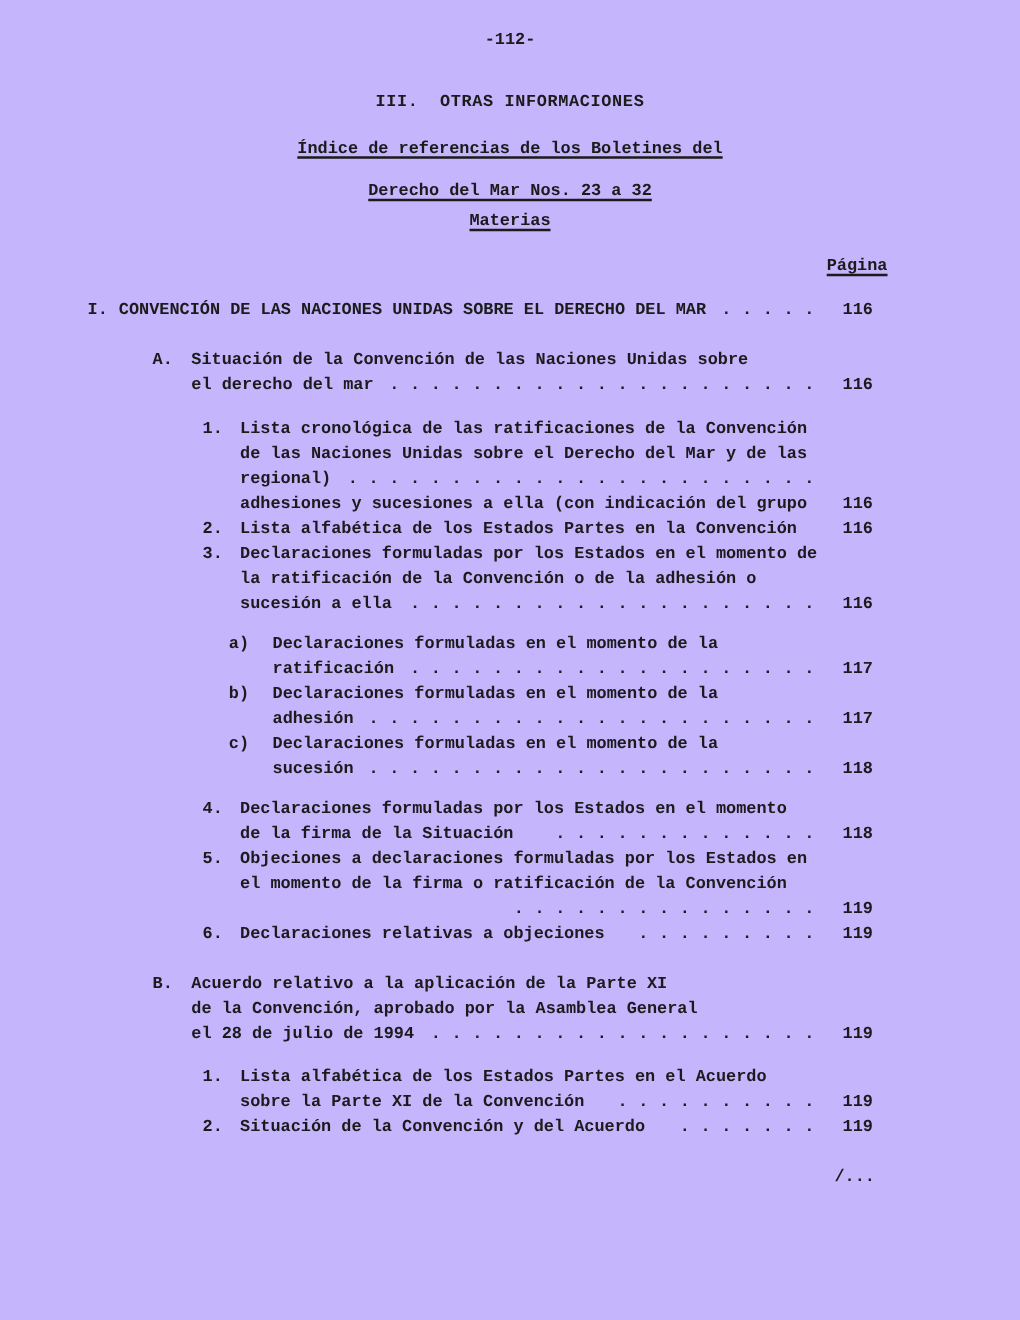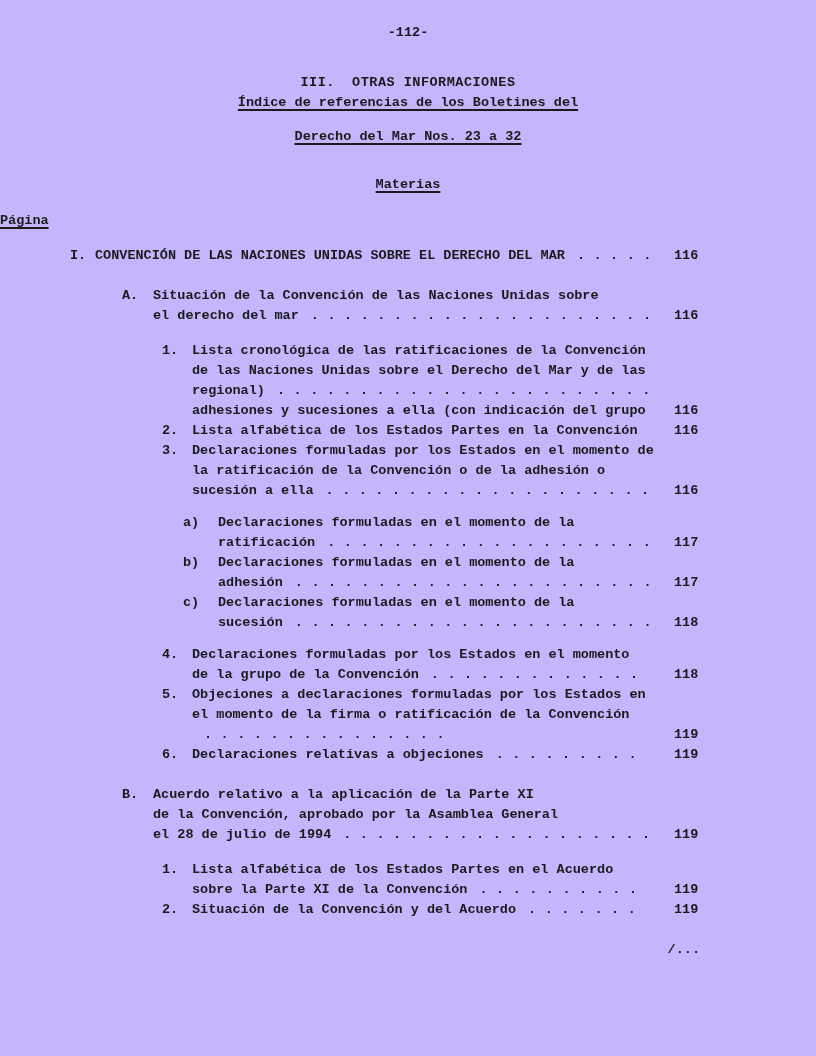--- a/index.html
+++ b/index.html
@@ -19,36 +19,37 @@
     font-weight: 700;
     box-sizing: border-box;
     padding-top: 25px;
     overflow: hidden;
   }
   .center { text-align: center; white-space: pre; }
   .u { text-decoration: underline; text-underline-offset: 3px; text-decoration-thickness: 1.5px; }
 
   .page-num-top { margin-top: 0; height: 20px; }
   .h-section   { margin-top: 30px; height: 20px; letter-spacing: 0.5px; }
-  .subtitle1   { height: 20px; }
+  .subtitle1   { margin-top: 17px; height: 20px; }
   .subtitle2   { margin-top: 14px;  height: 20px; }
-  .materias    { margin-top: 28px; height: 20px; }
+  .materias    { margin-top: 4px; height: 20px; }
 
   .pagina-row {
     margin-top: 16px;
     height: 20px;
+    text-align: right;
     padding-right: 106px;
   }
 
   .toc { padding-right: 106px; }
 
   .entry { display: flex; align-items: flex-start; }
   .entry .marker { flex: 0 0 auto; white-space: pre; height: 20px; line-height: 20px; }
   .entry .body   { flex: 1 1 auto; min-width: 0; }
-  .entry .line   { display: flex; height: 20px; line-height: 20px; }
+  .entry .line   { display: flex; height: 20px; line-height: 20px; text-align: right; }
   .entry .line .t { flex: 0 0 auto; white-space: pre; }
   .entry .leader {
     flex: 1 1 auto;
     overflow: hidden;
     white-space: pre;
     padding-left: 12px;
     letter-spacing: 0.2px;
   }
   .entry .page {
     flex: 0 0 auto;
@@ -205,21 +206,21 @@
         </div>
         <span class="page">118</span>
       </div>
       <div class="entry item">
         <span class="marker">4.</span>
         <div class="body">
           <div class="line">
             <span class="t">Declaraciones formuladas por los Estados en el momento</span>
           </div>
           <div class="line">
-            <span class="t">de la grupo de la Convención</span>
+            <span class="t">de la firma de la Situación</span>
             <span class="leader">. . . . . . . . . . . . . </span>
           </div>
         </div>
         <span class="page">118</span>
       </div>
       <div class="entry item">
         <span class="marker">5.</span>
         <div class="body">
           <div class="line">
             <span class="t">Objeciones a declaraciones formuladas por los Estados en</span>

